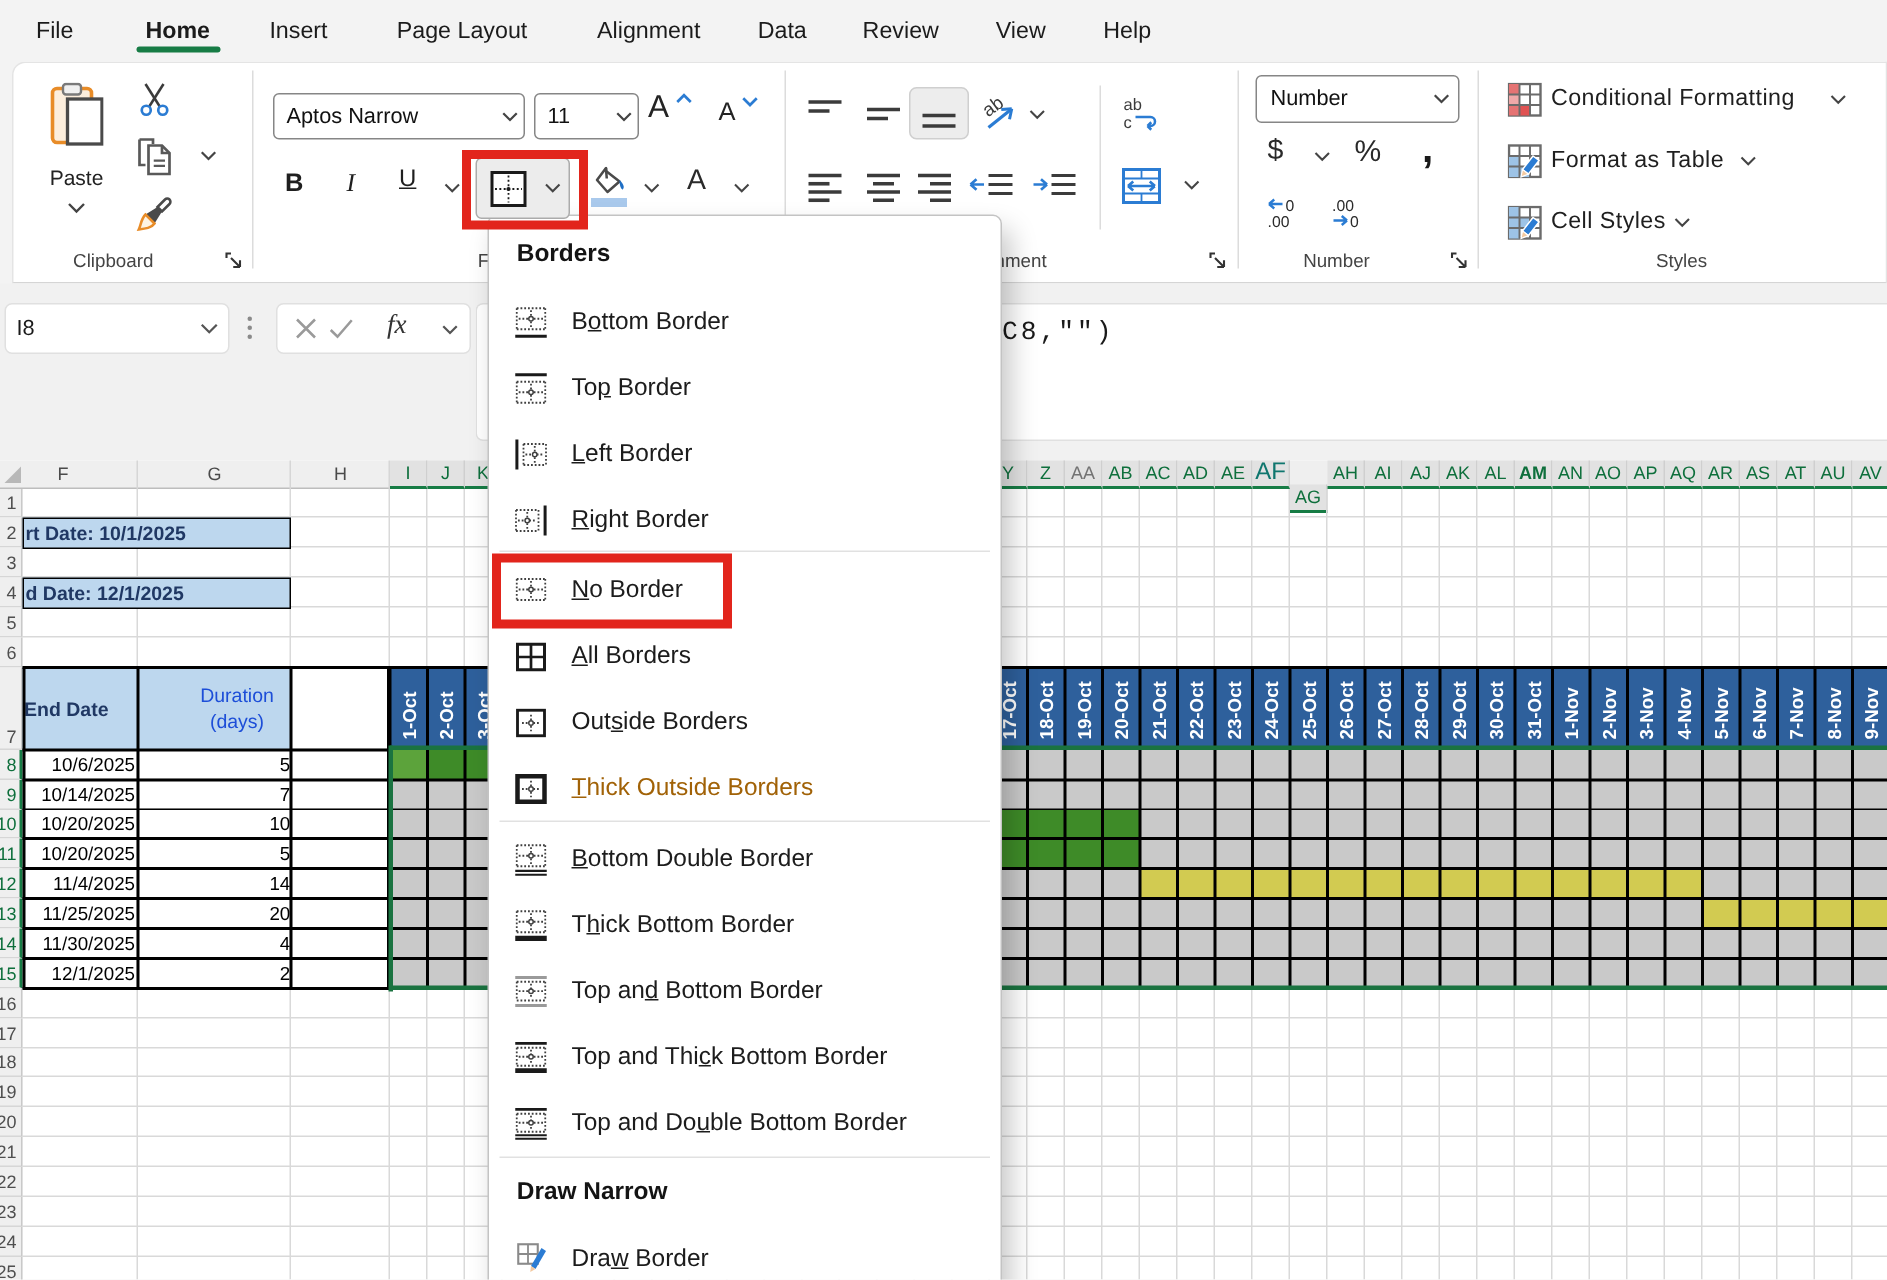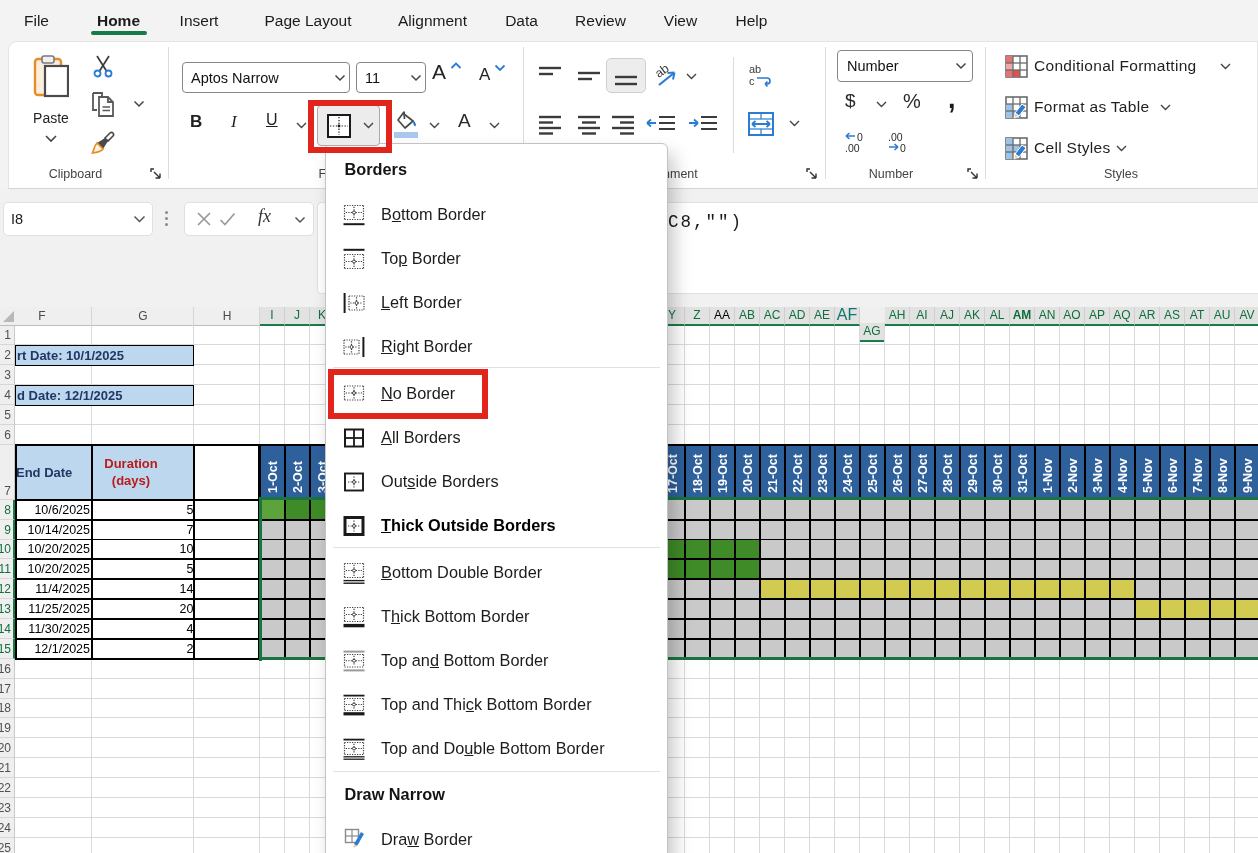--- a/index.html
+++ b/index.html
@@ -297,21 +297,21 @@
 <div class="t" style="left:460px;top:307px;width:25px;height:18.5px;background:#e2e2e2;color:#0e6f3c;font-size:12px;display:flex;align-items:center;justify-content:center;border-right:1px solid #cfcfcf;border-bottom:2.5px solid #177c45;">Q</div>
 <div class="t" style="left:485px;top:307px;width:25px;height:18.5px;background:#e2e2e2;color:#0e6f3c;font-size:12px;display:flex;align-items:center;justify-content:center;border-right:1px solid #cfcfcf;border-bottom:2.5px solid #177c45;">R</div>
 <div class="t" style="left:510px;top:307px;width:25px;height:18.5px;background:#e2e2e2;color:#0e6f3c;font-size:12px;display:flex;align-items:center;justify-content:center;border-right:1px solid #cfcfcf;border-bottom:2.5px solid #177c45;">S</div>
 <div class="t" style="left:535px;top:307px;width:25px;height:18.5px;background:#e2e2e2;color:#0e6f3c;font-size:12px;display:flex;align-items:center;justify-content:center;border-right:1px solid #cfcfcf;border-bottom:2.5px solid #177c45;">T</div>
 <div class="t" style="left:560px;top:307px;width:25px;height:18.5px;background:#e2e2e2;color:#0e6f3c;font-size:12px;display:flex;align-items:center;justify-content:center;border-right:1px solid #cfcfcf;border-bottom:2.5px solid #177c45;">U</div>
 <div class="t" style="left:585px;top:307px;width:25px;height:18.5px;background:#e2e2e2;color:#0e6f3c;font-size:12px;display:flex;align-items:center;justify-content:center;border-right:1px solid #cfcfcf;border-bottom:2.5px solid #177c45;">V</div>
 <div class="t" style="left:610px;top:307px;width:25px;height:18.5px;background:#e2e2e2;color:#0e6f3c;font-size:12px;display:flex;align-items:center;justify-content:center;border-right:1px solid #cfcfcf;border-bottom:2.5px solid #177c45;">W</div>
 <div class="t" style="left:635px;top:307px;width:25px;height:18.5px;background:#e2e2e2;color:#0e6f3c;font-size:12px;display:flex;align-items:center;justify-content:center;border-right:1px solid #cfcfcf;border-bottom:2.5px solid #177c45;">X</div>
 <div class="t" style="left:660px;top:307px;width:25px;height:18.5px;background:#e2e2e2;color:#0e6f3c;font-size:12px;display:flex;align-items:center;justify-content:center;border-right:1px solid #cfcfcf;border-bottom:2.5px solid #177c45;">Y</div>
 <div class="t" style="left:685px;top:307px;width:25px;height:18.5px;background:#e2e2e2;color:#0e6f3c;font-size:12px;display:flex;align-items:center;justify-content:center;border-right:1px solid #cfcfcf;border-bottom:2.5px solid #177c45;">Z</div>
-<div class="t" style="left:710px;top:307px;width:25px;height:18.5px;background:#e2e2e2;color:#000000;font-size:12px;display:flex;align-items:center;justify-content:center;border-right:1px solid #cfcfcf;border-bottom:2.5px solid #177c45;">AA</div>
+<div class="t" style="left:710px;top:307px;width:25px;height:18.5px;background:#e2e2e2;color:#737373;font-size:12px;display:flex;align-items:center;justify-content:center;border-right:1px solid #cfcfcf;border-bottom:2.5px solid #177c45;">AA</div>
 <div class="t" style="left:735px;top:307px;width:25px;height:18.5px;background:#e2e2e2;color:#0e6f3c;font-size:12px;display:flex;align-items:center;justify-content:center;border-right:1px solid #cfcfcf;border-bottom:2.5px solid #177c45;">AB</div>
 <div class="t" style="left:760px;top:307px;width:25px;height:18.5px;background:#e2e2e2;color:#0e6f3c;font-size:12px;display:flex;align-items:center;justify-content:center;border-right:1px solid #cfcfcf;border-bottom:2.5px solid #177c45;">AC</div>
 <div class="t" style="left:785px;top:307px;width:25px;height:18.5px;background:#e2e2e2;color:#0e6f3c;font-size:12px;display:flex;align-items:center;justify-content:center;border-right:1px solid #cfcfcf;border-bottom:2.5px solid #177c45;">AD</div>
 <div class="t" style="left:810px;top:307px;width:25px;height:18.5px;background:#e2e2e2;color:#0e6f3c;font-size:12px;display:flex;align-items:center;justify-content:center;border-right:1px solid #cfcfcf;border-bottom:2.5px solid #177c45;">AE</div>
 <div class="t" style="left:835px;top:307px;width:25px;height:18.5px;background:#e2e2e2;color:#0f766e;font-size:16px;display:flex;align-items:center;justify-content:center;border-right:1px solid #cfcfcf;border-bottom:2.5px solid #177c45;">AF</div>
 <div class="t" style="left:860px;top:307px;width:25px;height:18.5px;background:#e2e2e2;color:#0e6f3c;font-size:12px;display:flex;align-items:center;justify-content:center;border-right:1px solid #cfcfcf;border-bottom:2.5px solid #177c45;margin-top:16px;">AG</div>
 <div class="t" style="left:885px;top:307px;width:25px;height:18.5px;background:#e2e2e2;color:#0e6f3c;font-size:12px;display:flex;align-items:center;justify-content:center;border-right:1px solid #cfcfcf;border-bottom:2.5px solid #177c45;">AH</div>
 <div class="t" style="left:910px;top:307px;width:25px;height:18.5px;background:#e2e2e2;color:#0e6f3c;font-size:12px;display:flex;align-items:center;justify-content:center;border-right:1px solid #cfcfcf;border-bottom:2.5px solid #177c45;">AI</div>
 <div class="t" style="left:935px;top:307px;width:25px;height:18.5px;background:#e2e2e2;color:#0e6f3c;font-size:12px;display:flex;align-items:center;justify-content:center;border-right:1px solid #cfcfcf;border-bottom:2.5px solid #177c45;">AJ</div>
 <div class="t" style="left:960px;top:307px;width:25px;height:18.5px;background:#e2e2e2;color:#0e6f3c;font-size:12px;display:flex;align-items:center;justify-content:center;border-right:1px solid #cfcfcf;border-bottom:2.5px solid #177c45;">AK</div>
@@ -441,21 +441,21 @@
 <div style="left:1159px;top:325.5px;width:1px;height:527.5px;background:#d9d9d9;"></div>
 <div style="left:1184px;top:325.5px;width:1px;height:527.5px;background:#d9d9d9;"></div>
 <div style="left:1209px;top:325.5px;width:1px;height:527.5px;background:#d9d9d9;"></div>
 <div style="left:1234px;top:325.5px;width:1px;height:527.5px;background:#d9d9d9;"></div>
 <div style="left:15px;top:345.375px;width:179px;height:20.875px;background:#bdd7ee;border:1.5px solid #000;"></div>
 <div class="t" style="left:17px;top:345.375px;width:175px;height:19.875px;display:flex;align-items:center;font-size:13px;font-weight:bold;color:#203864;">rt Date: 10/1/2025</div>
 <div style="left:15px;top:385.125px;width:179px;height:20.875px;background:#bdd7ee;border:1.5px solid #000;"></div>
 <div class="t" style="left:17px;top:385.125px;width:175px;height:19.875px;display:flex;align-items:center;font-size:13px;font-weight:bold;color:#203864;">d Date: 12/1/2025</div>
 <div style="left:15px;top:444.75px;width:179px;height:55px;background:#bdd7ee;"></div>
 <div class="t" style="left:15px;top:444.75px;width:77px;height:55px;display:flex;align-items:center;justify-content:flex-start;padding-left:1px;font-size:13px;font-weight:bold;color:#203864;">End Date</div>
-<div class="t" style="left:80px;top:444.75px;width:102px;height:55px;display:flex;align-items:center;justify-content:center;text-align:center;font-size:13px;font-weight:bold;color:#b91c1c;line-height:17px;">Duration<br>(days)</div>
+<div class="t" style="left:107px;top:444.75px;width:102px;height:55px;display:flex;align-items:center;justify-content:center;text-align:center;font-size:13px;font-weight:normal;color:#1d4ed8;line-height:17px;">Duration<br>(days)</div>
 <div class="t" style="left:15px;top:499.75px;width:75px;height:19.875px;display:flex;align-items:center;justify-content:flex-end;font-size:12.5px;color:#000;">10/6/2025</div>
 <div class="t" style="left:92px;top:499.75px;width:101.5px;height:19.875px;display:flex;align-items:center;justify-content:flex-end;font-size:12.5px;color:#000;">5</div>
 <div class="t" style="left:15px;top:519.625px;width:75px;height:19.875px;display:flex;align-items:center;justify-content:flex-end;font-size:12.5px;color:#000;">10/14/2025</div>
 <div class="t" style="left:92px;top:519.625px;width:101.5px;height:19.875px;display:flex;align-items:center;justify-content:flex-end;font-size:12.5px;color:#000;">7</div>
 <div class="t" style="left:15px;top:539.5px;width:75px;height:19.875px;display:flex;align-items:center;justify-content:flex-end;font-size:12.5px;color:#000;">10/20/2025</div>
 <div class="t" style="left:92px;top:539.5px;width:101.5px;height:19.875px;display:flex;align-items:center;justify-content:flex-end;font-size:12.5px;color:#000;">10</div>
 <div class="t" style="left:15px;top:559.375px;width:75px;height:19.875px;display:flex;align-items:center;justify-content:flex-end;font-size:12.5px;color:#000;">10/20/2025</div>
 <div class="t" style="left:92px;top:559.375px;width:101.5px;height:19.875px;display:flex;align-items:center;justify-content:flex-end;font-size:12.5px;color:#000;">5</div>
 <div class="t" style="left:15px;top:579.25px;width:75px;height:19.875px;display:flex;align-items:center;justify-content:flex-end;font-size:12.5px;color:#000;">11/4/2025</div>
 <div class="t" style="left:92px;top:579.25px;width:101.5px;height:19.875px;display:flex;align-items:center;justify-content:flex-end;font-size:12.5px;color:#000;">14</div>
@@ -717,21 +717,21 @@
     <span style="white-space:pre;">Out<u>s</u>ide Borders</span>
   </div>
 <div style="left:343px;top:514.5px;width:22px;height:22px;">
     <svg width="22" height="22" viewBox="0 0 22 22">
       <rect x="2" y="2.5" width="18" height="17" fill="none" stroke="#1a1a1a" stroke-width="3"></rect>
       <line x1="5" y1="11" x2="17" y2="11" stroke="#3f3f3f" stroke-width="1.2" stroke-dasharray="1.2 1.3"></line>
       <line x1="11" y1="5.5" x2="11" y2="16.5" stroke="#3f3f3f" stroke-width="1.2" stroke-dasharray="1.2 1.3"></line>
       <circle cx="11" cy="11" r="1.5" fill="#fff" stroke="#3f3f3f" stroke-width="1"></circle>
     </svg>
   </div>
-<div class="t" style="left:381px;top:514.5px;width:280px;height:22px;display:flex;align-items:center;font-size:16.3px;color:#000000;font-weight:bold;">
+<div class="t" style="left:381px;top:514.5px;width:280px;height:22px;display:flex;align-items:center;font-size:16.3px;color:#a16207;">
     <span style="white-space:pre;"><u>T</u>hick Outside Borders</span>
   </div>
 <div style="left:343px;top:561.5px;width:22px;height:22px;">
     <svg width="22" height="22" viewBox="0 0 22 22">
       <line x1="1.5" y1="1.5" x2="20.5" y2="1.5" stroke="#3f3f3f" stroke-width="1.2" stroke-dasharray="1.2 1.3"></line>
       <line x1="1.5" y1="15.5" x2="20.5" y2="15.5" stroke="#3f3f3f" stroke-width="1.2" stroke-dasharray="1.2 1.3"></line>
       <line x1="1.5" y1="1.5" x2="1.5" y2="15.5" stroke="#3f3f3f" stroke-width="1.2" stroke-dasharray="1.2 1.3"></line>
       <line x1="20.5" y1="1.5" x2="20.5" y2="15.5" stroke="#3f3f3f" stroke-width="1.2" stroke-dasharray="1.2 1.3"></line>
       <line x1="2.8" y1="8.5" x2="19.2" y2="8.5" stroke="#3f3f3f" stroke-width="1.2" stroke-dasharray="1.2 1.3"></line>
       <line x1="11.0" y1="2.8" x2="11.0" y2="14.2" stroke="#3f3f3f" stroke-width="1.2" stroke-dasharray="1.2 1.3"></line>

